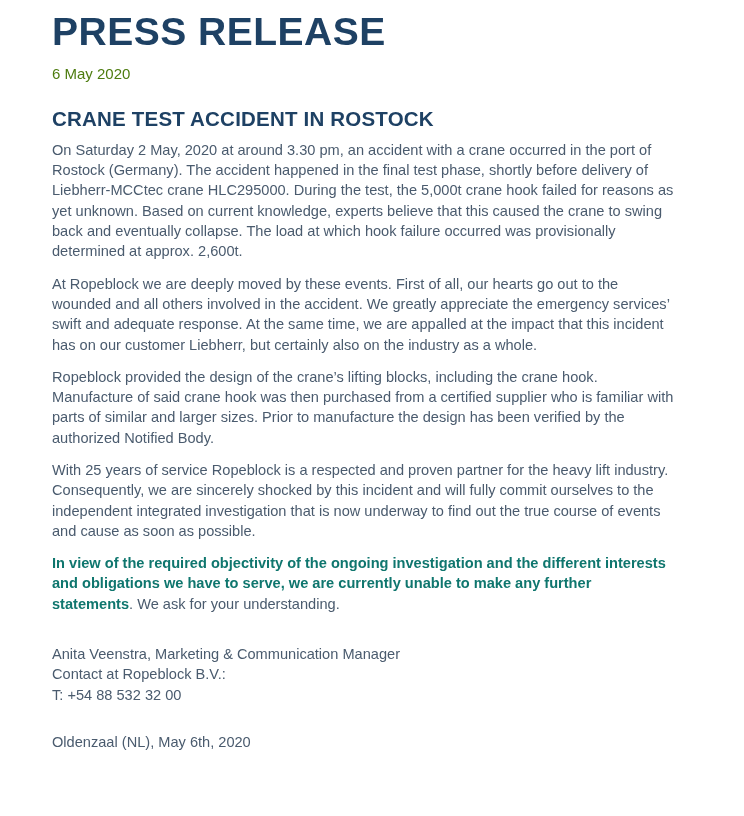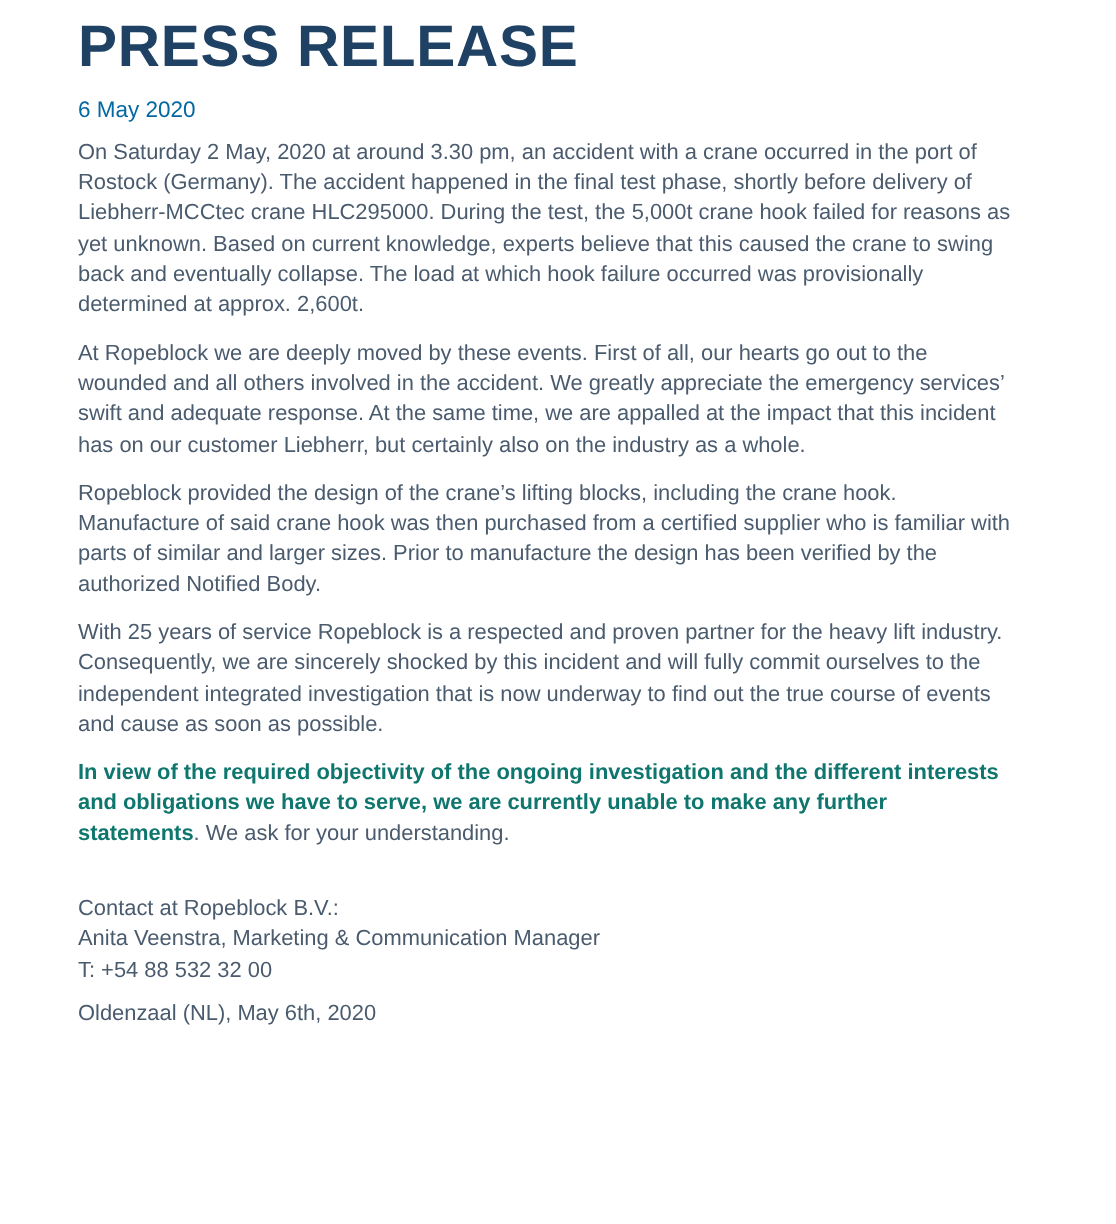--- a/index.html
+++ b/index.html
@@ -22,21 +22,21 @@
     font-size: 39px;
     line-height: 1.15;
     font-weight: bold;
     color: #1e4164;
     letter-spacing: 0.5px;
   }
   .doc-date {
     margin-top: 9px;
     font-size: 15px;
     line-height: 20px;
-    color: #0369a1;
+    color: #4d7c0f;
   }
   .doc-headline {
     margin: 22px 0 0 0;
     font-size: 20.5px;
     line-height: 26px;
     font-weight: bold;
     color: #1e4164;
     letter-spacing: 0.2px;
   }
   .body-text p {
@@ -52,21 +52,21 @@
     font-weight: bold;
     color: #0f766e;
   }
   .contact-block {
     margin-top: 30px;
     font-size: 14.6px;
     line-height: 20.3px;
     color: #4a5b6e;
   }
   .place-date {
-    margin-top: 9px;
+    margin-top: 27px;
     font-size: 14.6px;
     line-height: 20.3px;
     color: #4a5b6e;
   }
   .watermark {
     position: absolute;
     right: 14px;
     bottom: 12px;
     white-space: nowrap;
   }
@@ -86,31 +86,32 @@
 </style>
 </head>
 <body>
 
 <div class="page">
 
   <h1 class="doc-title">PRESS RELEASE</h1>
 
   <div class="doc-date">6 May 2020</div>
 
+  <h2 class="doc-headline">CRANE TEST ACCIDENT IN ROSTOCK</h2>
 
   <div class="body-text">
     <p>On Saturday 2 May, 2020 at around 3.30 pm, an accident with a crane occurred in the port of Rostock (Germany). The accident happened in the final test phase, shortly before delivery of Liebherr-MCCtec crane HLC295000. During the test, the 5,000t crane hook failed for reasons as yet unknown. Based on current knowledge, experts believe that this caused the crane to swing back and eventually collapse. The load at which hook failure occurred was provisionally determined at approx. 2,600t.</p>
     <p>At Ropeblock we are deeply moved by these events. First of all, our hearts go out to the wounded and all others involved in the accident. We greatly appreciate the emergency services’ swift and adequate response. At the same time, we are appalled at the impact that this incident has on our customer Liebherr, but certainly also on the industry as a whole.</p>
     <p>Ropeblock provided the design of the crane’s lifting blocks, including the crane hook. Manufacture of said crane hook was then purchased from a certified supplier who is familiar with parts of similar and larger sizes. Prior to manufacture the design has been verified by the authorized Notified Body.</p>
     <p>With 25 years of service Ropeblock is a respected and proven partner for the heavy lift industry. Consequently, we are sincerely shocked by this incident and will fully commit ourselves to the independent integrated investigation that is now underway to find out the true course of events and cause as soon as possible.</p>
     <p><span class="statement-strong">In view of the required objectivity of the ongoing investigation and the different interests and obligations we have to serve, we are currently unable to make any further statements</span><span>. We ask for your understanding.</span></p>
   </div>
 
   <div class="contact-block">
+    <div>Anita Veenstra, Marketing &amp; Communication Manager</div>
     <div>Contact at Ropeblock B.V.:</div>
-    <div>Anita Veenstra, Marketing &amp; Communication Manager</div>
     <div>T: +54 88 532 32 00</div>
   </div>
 
   <div class="place-date">Oldenzaal (NL), May 6th, 2020</div>
 
 
 </div>
 
 </body></html>

